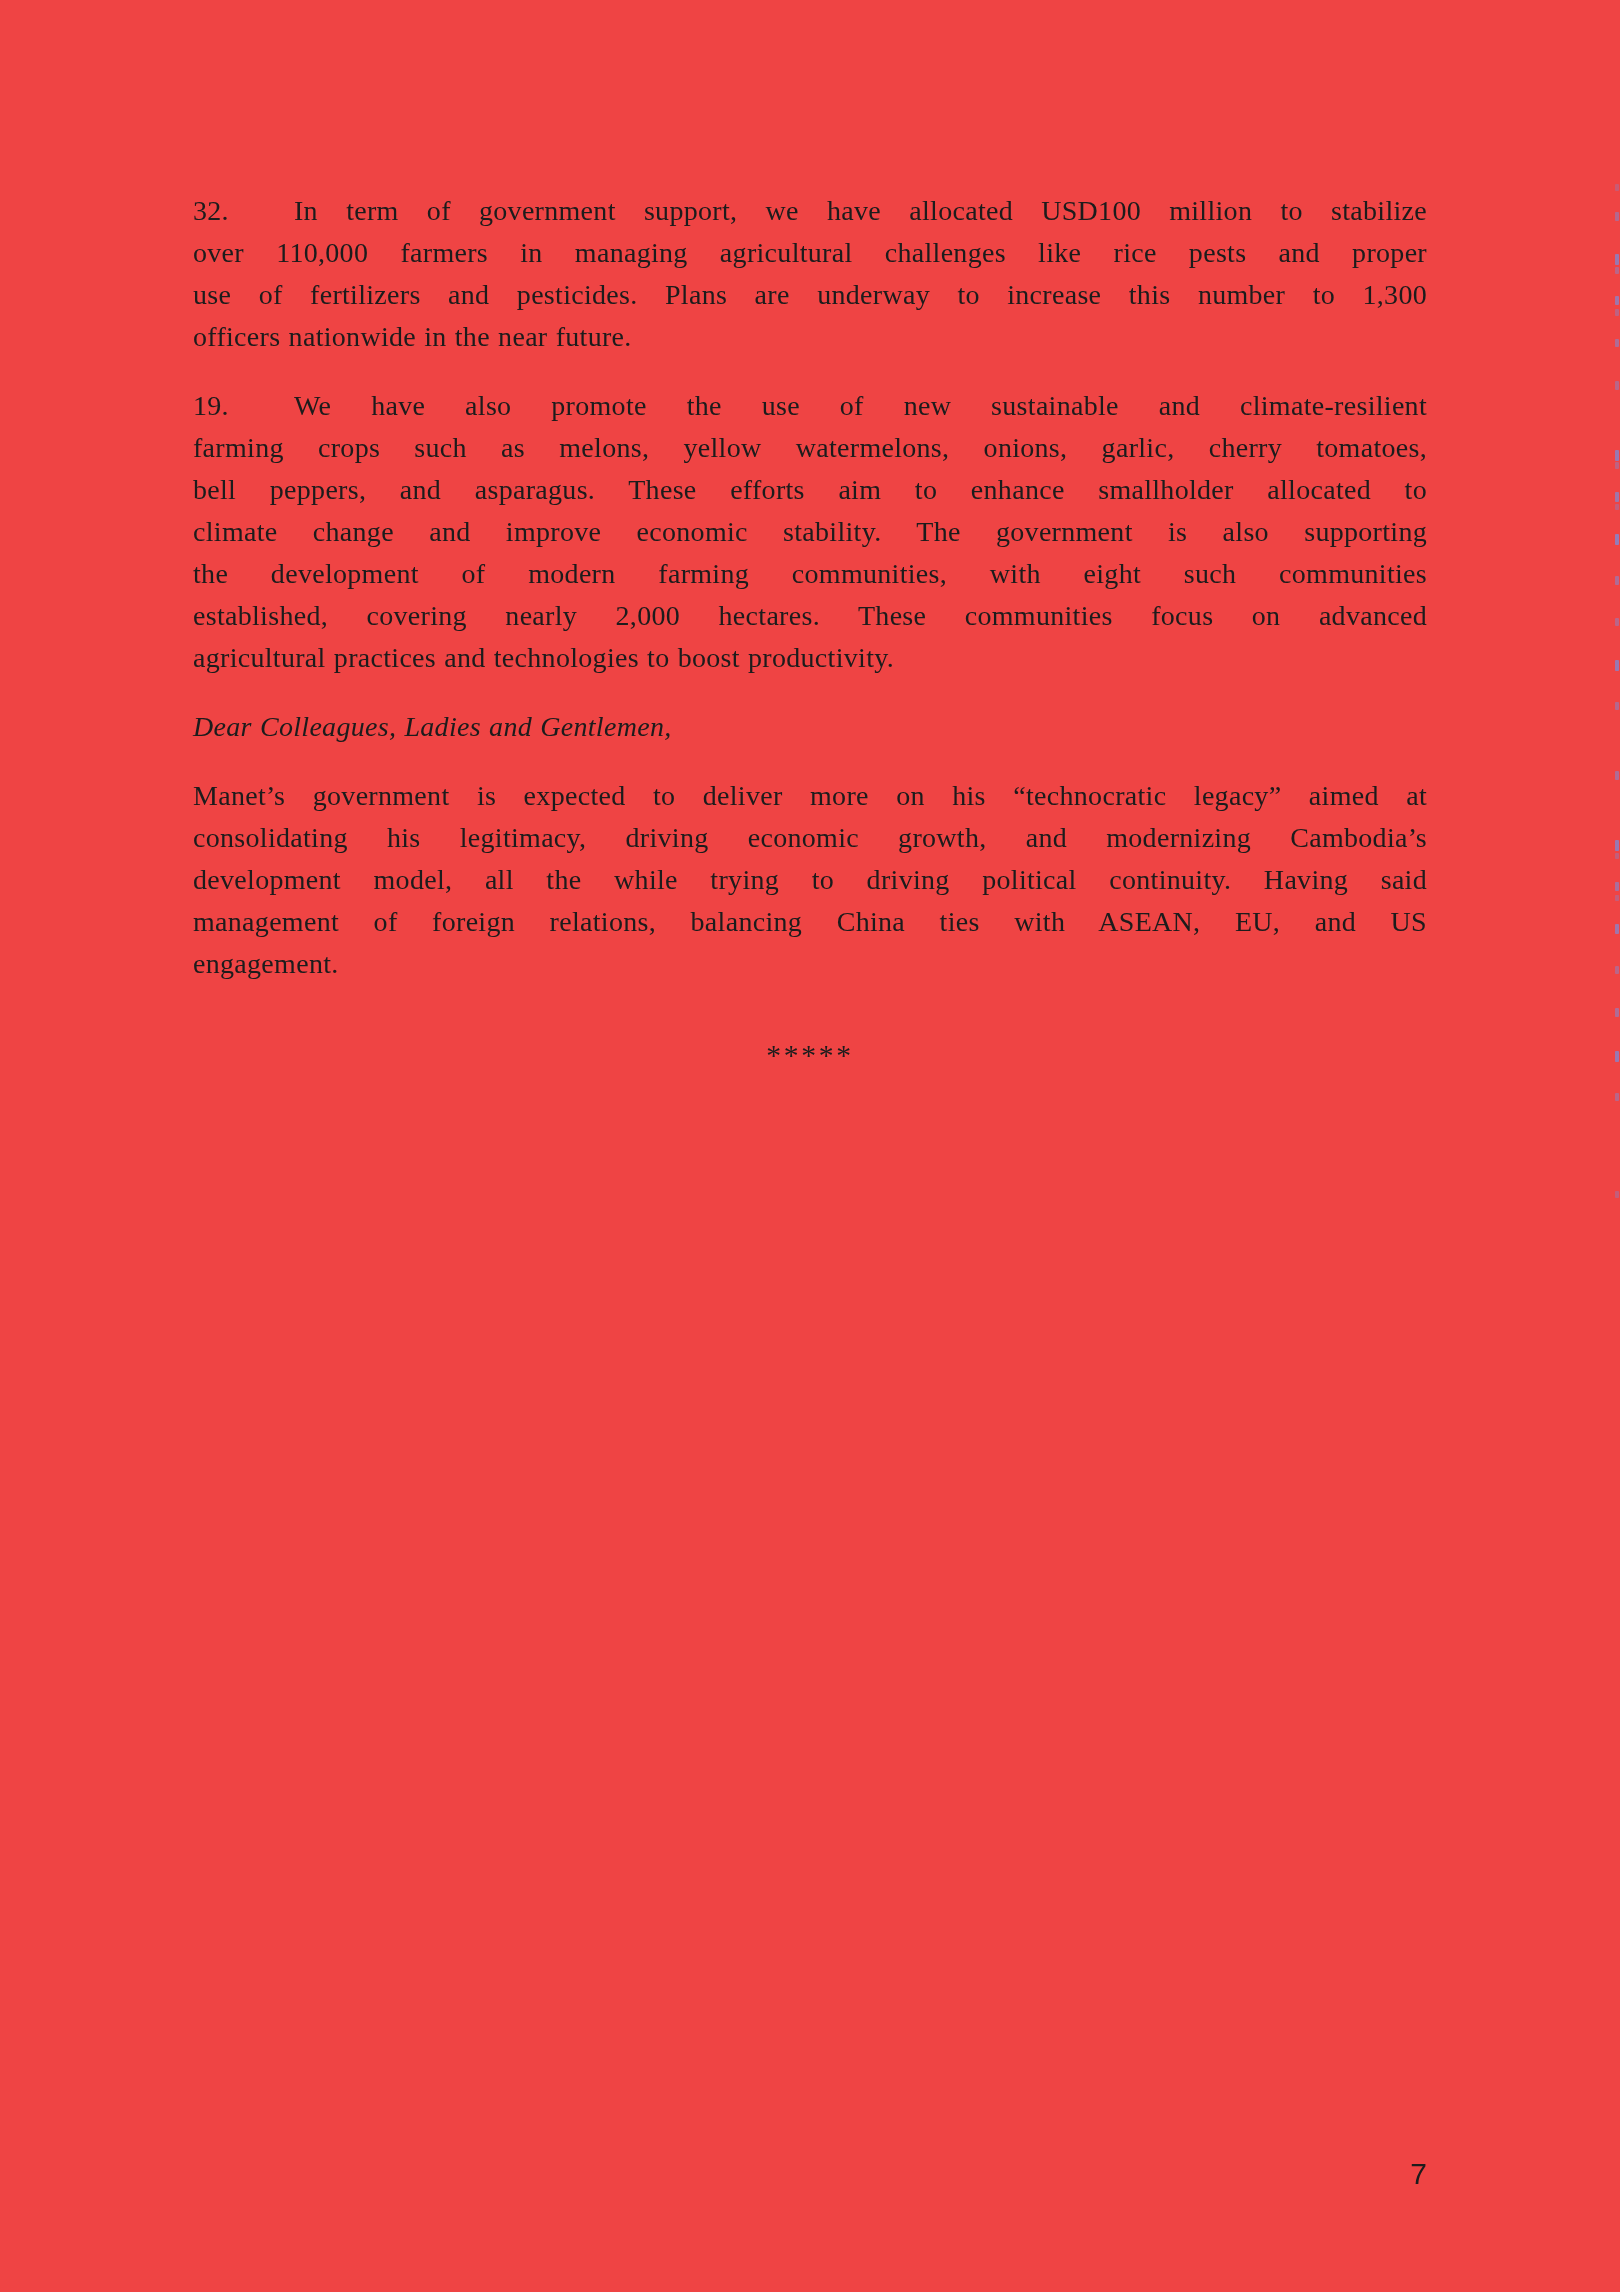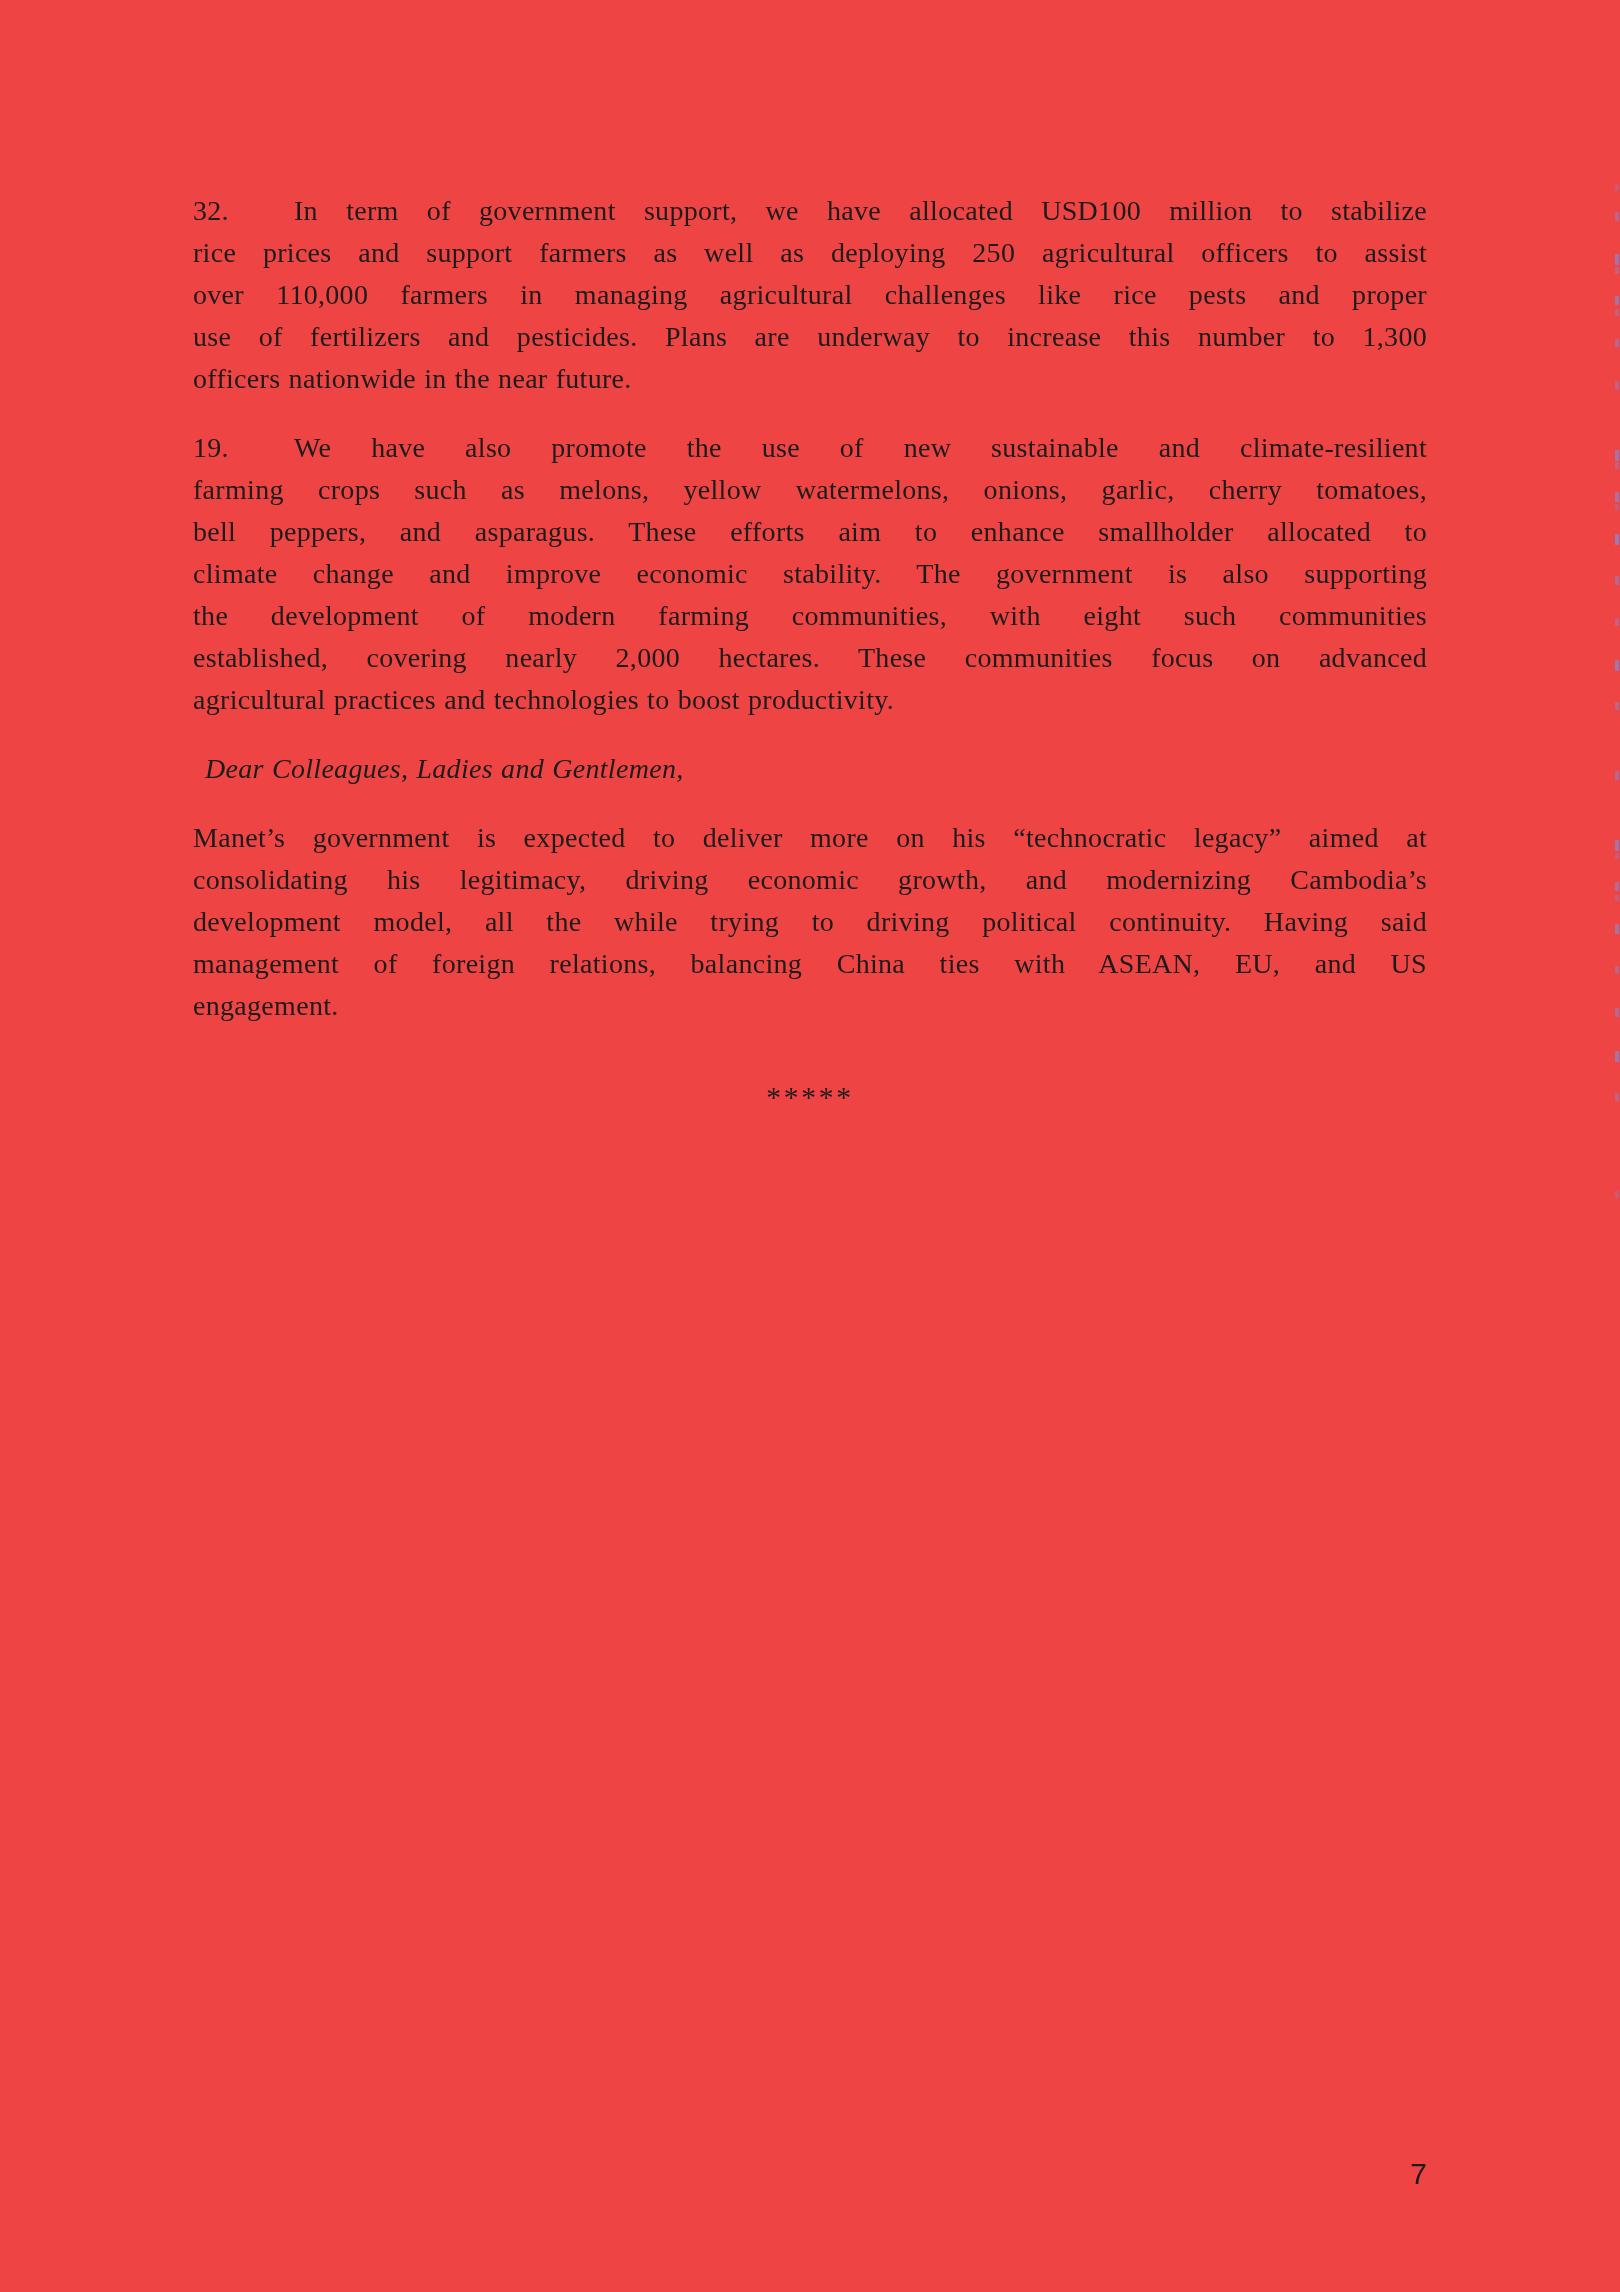--- a/index.html
+++ b/index.html
@@ -40,21 +40,20 @@
   }
   .num {
     display: inline-block;
     width: 101px;
   }
   .seg.b { font-weight: normal; }
   .seg.i { font-style: italic; }
   .para.salutation .line {
     text-align: center;
     text-align-last: left;
-    margin-left: 12px;
   }
   .para.separator {
     margin-top: 49px;
     margin-bottom: 0;
   }
   .para.separator .line {
     text-align: center;
     text-align-last: center;
     letter-spacing: 2.7px;
     font-size: 29.6px;
@@ -83,21 +82,20 @@
     border-radius: 0.9px;
   }
 </style>
 </head>
 <body>
 
 <div class="page">
   <div class="content" id="doc-content">
       <div class="para numbered">
         <div class="line"><span class="num">32.</span><span class="seg">In term of government support, we have allocated USD100 million to stabilize</span></div>
-        <div class="line"><span class="seg">rice prices and support farmers as well as deploying 250 agricultural officers to assist</span></div>
         <div class="line"><span class="seg">over 110,000 farmers in managing agricultural challenges like rice pests and proper</span></div>
         <div class="line"><span class="seg">use of fertilizers and pesticides. Plans are underway to increase this number to 1,300</span></div>
         <div class="line last"><span class="seg">officers nationwide in the near future.</span></div>
       </div>
       <div class="para numbered">
         <div class="line"><span class="num">19.</span><span class="seg">We have also promote the use of new </span><span class="seg b">sustainable and climate-resilient</span></div>
         <div class="line"><span class="seg b">farming</span><span class="seg"> crops such as melons, yellow watermelons, onions, garlic, cherry tomatoes,</span></div>
         <div class="line"><span class="seg">bell peppers, and asparagus. These efforts aim to enhance smallholder allocated to</span></div>
         <div class="line"><span class="seg">climate change and improve economic stability. The government is also supporting</span></div>
         <div class="line"><span class="seg">the development of modern farming communities, with eight such communities</span></div>

